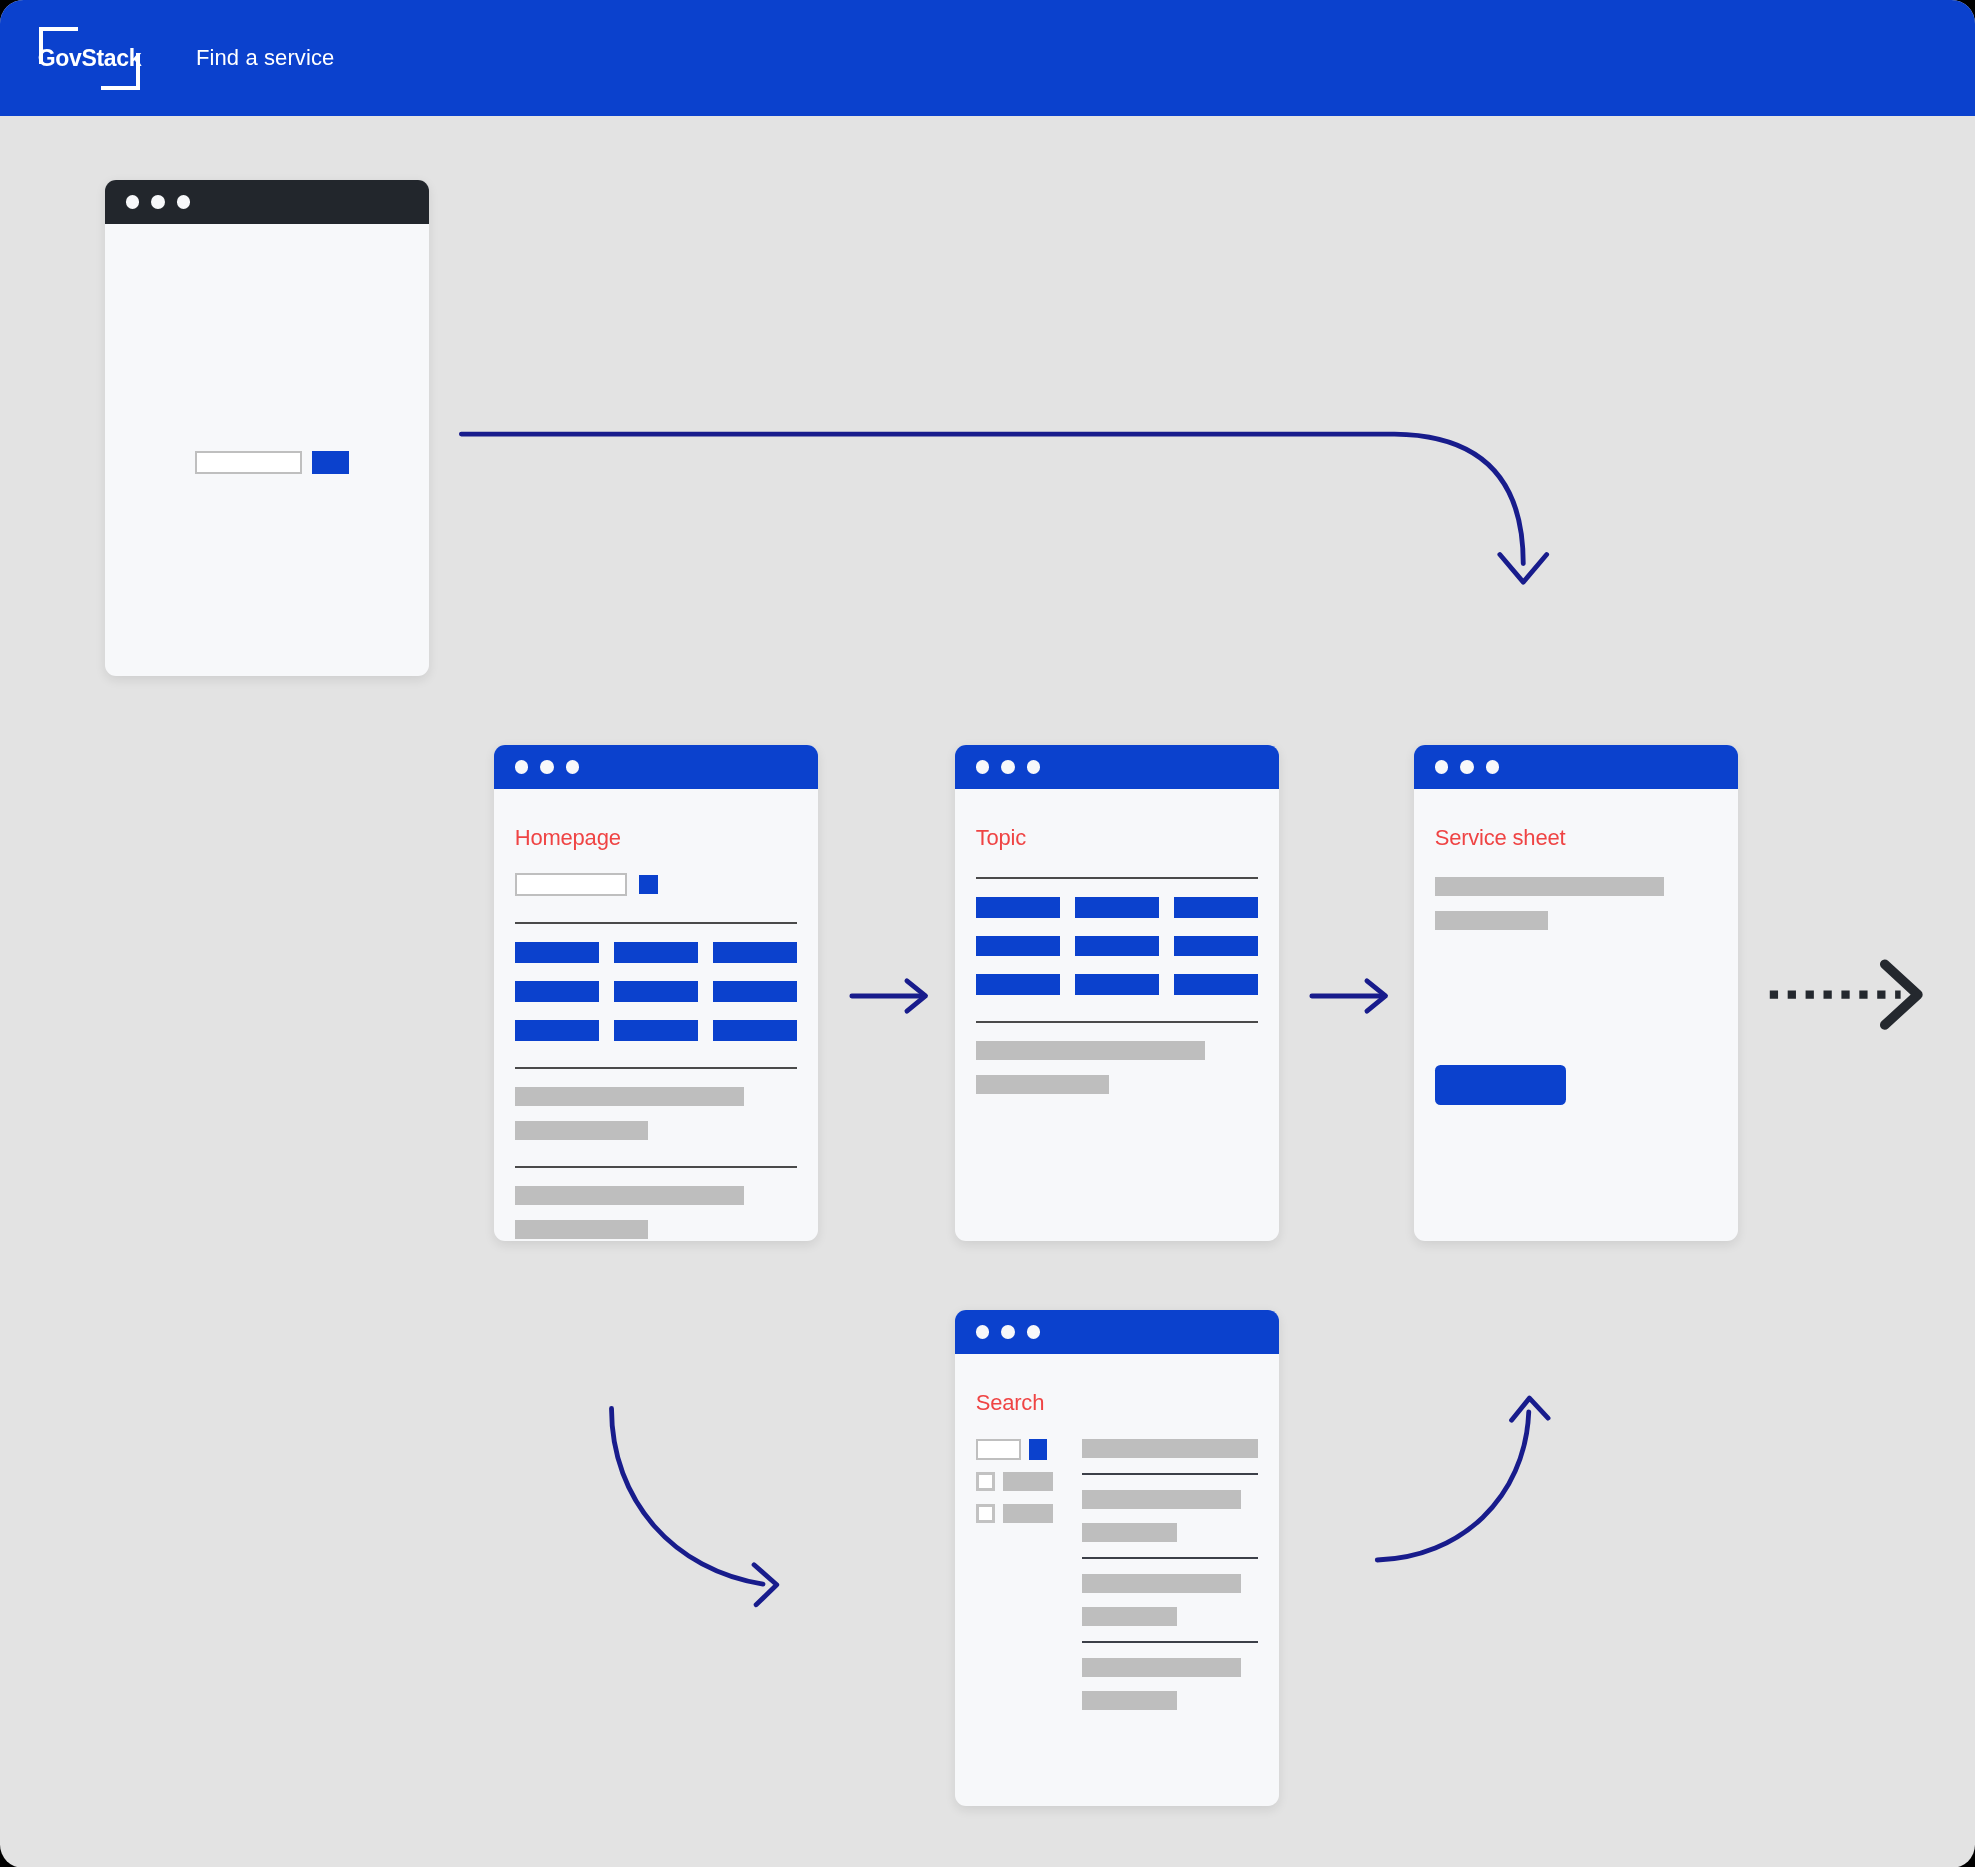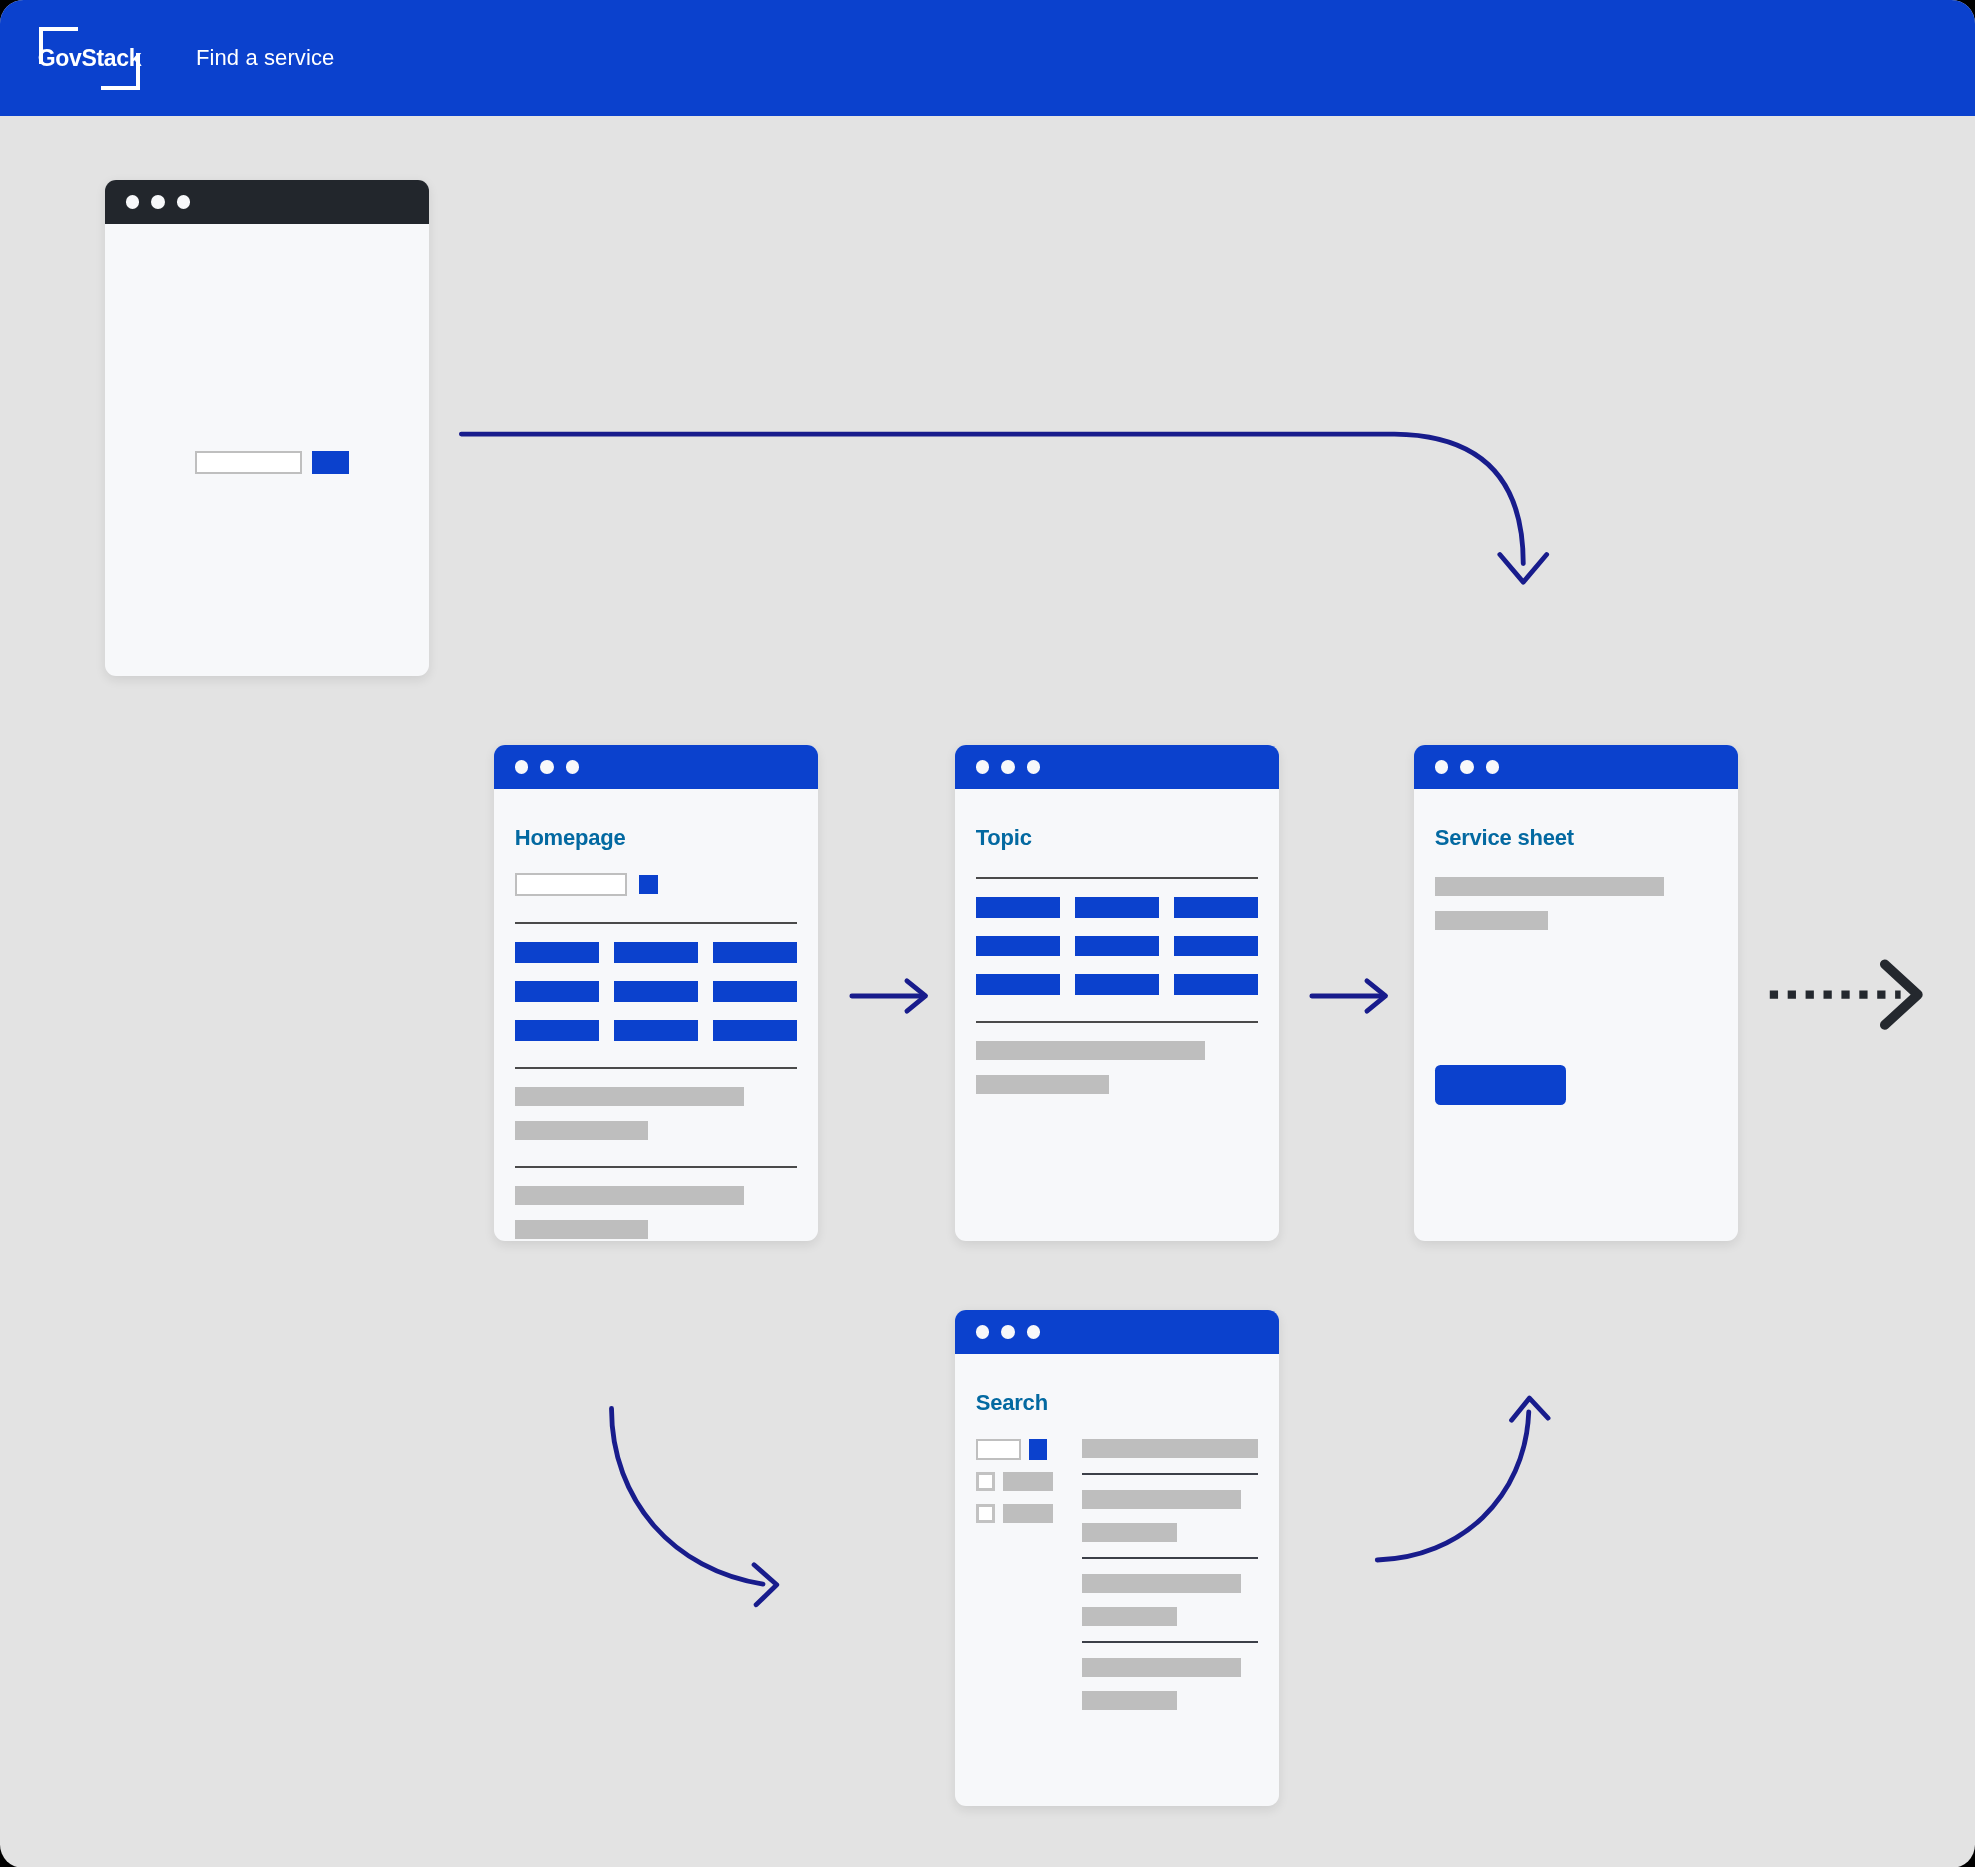--- a/index.html
+++ b/index.html
@@ -86,22 +86,22 @@
   .card-bar.dark  { background: #22262C; }
   .card-bar.blue  { background: #0B41CD; }
   .dot {
     width: 13.8px; height: 13.8px;
     border-radius: 50%;
     background: #F7F8FA;
   }
   .card-body { padding: 0 20.7px; position: relative; }
   .card-title {
     font-size: 22px;
-    font-weight: 700;
-    color: #0369a1;
+    font-weight: 400;
+    color: #ef4444;
     letter-spacing: -0.2px;
   }
 
   
   .wf-input {
     background: #FFFFFF;
     border: 2.8px solid #BFBFBF;
     height: 23.4px;
   }
   .wf-btn-blue { background: #0B41CD; }

